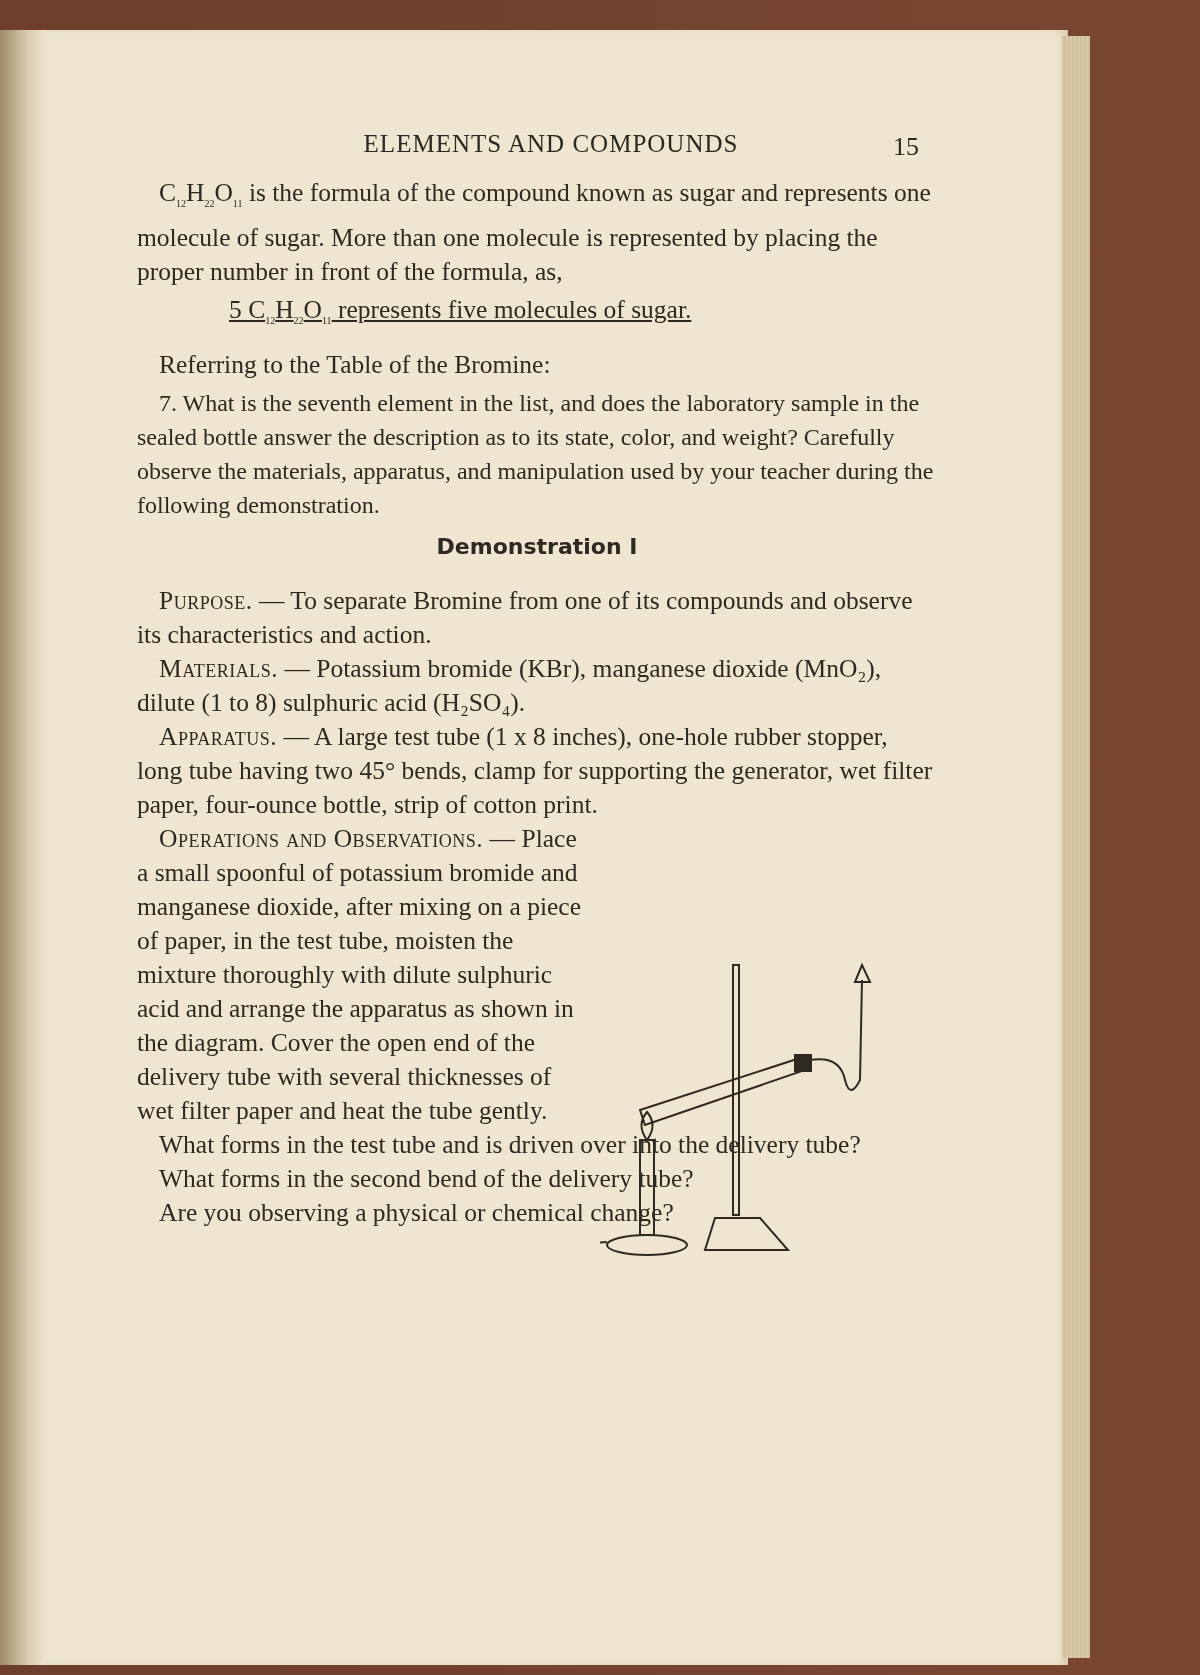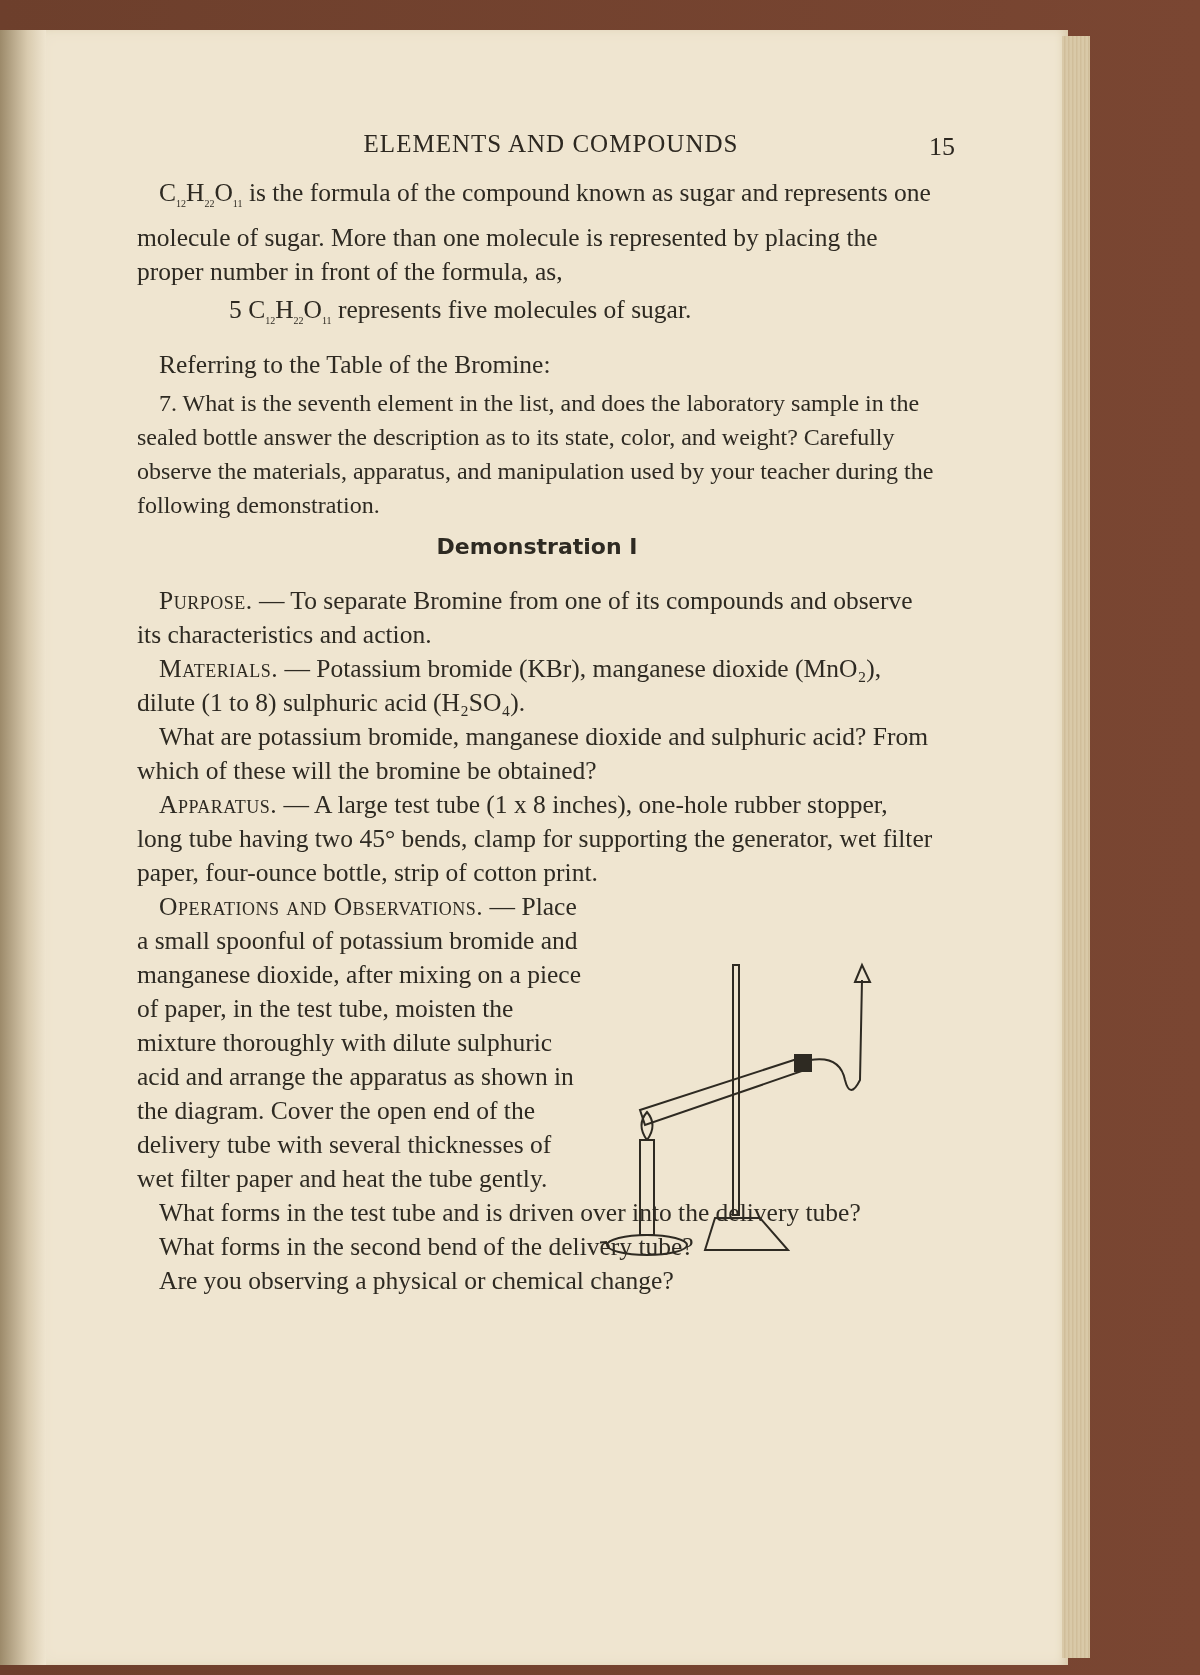--- a/index.html
+++ b/index.html
@@ -2,21 +2,21 @@
 <html><head>
 <meta charset="utf-8">
 <style>
   html,body{margin:0;padding:0;}
   body{width:1200px;height:1675px;background:#2a1f1a;position:relative;overflow:hidden;font-family:"Liberation Serif","DejaVu Serif",serif;}
   .cover{position:absolute;left:0;top:0;width:1200px;height:1675px;background:linear-gradient(90deg,#6d3f2c 0%,#7a4632 100%);}
   .page{position:absolute;left:0;top:30px;width:1068px;height:1635px;background:#efe5d0;box-shadow:inset 40px 0 30px -20px #cbbd9f, inset -8px 0 10px -4px #d8c8a8;}
   .edge{position:absolute;left:1062px;top:36px;width:28px;height:1622px;background:repeating-linear-gradient(90deg,#d9c9a8 0,#d9c9a8 2px,#c7b28c 3px,#e2d4b6 4px);}
   .gutter{position:absolute;left:0;top:30px;width:46px;height:1635px;background:linear-gradient(90deg,#9c8a6a,#d9cbaf 60%,#efe5d0);}
   .running{position:absolute;top:130px;left:17px;width:1068px;text-align:center;font-size:25px;color:#2d2820;letter-spacing:1px;}
-  .pno{position:absolute;top:132px;left:893px;font-size:26px;color:#2d2820;margin-left:36px;}
+  .pno{position:absolute;top:132px;left:893px;font-size:26px;color:#2d2820;}
   .text{position:absolute;left:137px;width:800px;font-size:25.5px;color:#2e2a22;line-height:34px;}
   p{margin:0;}
   .ind{text-indent:22px;}
   .sc{font-variant:small-caps;letter-spacing:.5px;}
   .head{font-family:"DejaVu Sans","Liberation Sans",sans-serif;font-weight:bold;text-align:center;font-size:22px;margin:8px 0 20px;}
   sub{font-size:10px;}
   .wrap{width:450px;}
   .fig{position:absolute;left:600px;top:960px;width:300px;height:330px;}
 </style>
 </head>
@@ -25,27 +25,26 @@
 <div class="cover"></div>
 <div class="page"></div>
 <div class="edge"></div>
 <div class="gutter"></div>
 
 <div class="running">ELEMENTS AND COMPOUNDS</div>
 <div class="pno">15</div>
 
 <div class="text" style="top:176px;">
   <p class="ind">C<sub>12</sub>H<sub>22</sub>O<sub>11</sub><span> is the formula of the compound known as sugar and represents one molecule of sugar.  More than one molecule is represented by placing the proper number in front of the formula, as,</span></p>
-  <p style="padding-left:92px;margin-top:4px;">5 C<sub>12</sub>H<sub>22</sub>O<sub>11</sub><span> represents five molecules of sugar.</span></p>
+  <p style="padding-left:92px;margin-top:4px;text-decoration:underline;">5 C<sub>12</sub>H<sub>22</sub>O<sub>11</sub><span> represents five molecules of sugar.</span></p>
   <p class="ind" style="margin-top:10px;">Referring to the Table of the Bromine:</p>
   <p class="ind" style="margin-top:4px;font-size:24px;"><span>7.</span><span> What is the seventh element in the list, and does the laboratory sample in the sealed bottle answer the description as to its state, color, and weight?  Carefully observe the materials, apparatus, and manipulation used by your teacher during the following demonstration.</span></p>
   <p class="head">Demonstration I</p>
   <p class="ind"><span class="sc">Purpose.</span><span> — To separate Bromine from one of its compounds and observe its characteristics and action.</span></p>
   <p class="ind"><span class="sc">Materials.</span><span> — Potassium bromide (KBr), manganese dioxide (MnO₂), dilute (1 to 8) sulphuric acid (H₂SO₄).</span></p>
-  <p class="ind">What are potassium bromide, manganese dioxide and sulphuric acid?  From which of these will the bromine be obtained?</p>
   <p class="ind"><span class="sc">Apparatus.</span><span> — A large test tube (1 x 8 inches), one-hole rubber stopper, long tube having two 45° bends, clamp for supporting the generator, wet filter paper, four-ounce bottle, strip of cotton print.</span></p>
   <p class="ind wrap"><span class="sc">Operations and Observations.</span><span> — Place a small spoonful of potassium bromide and manganese dioxide, after mixing on a piece of paper, in the test tube, moisten the mixture thoroughly with dilute sulphuric acid and arrange the apparatus as shown in the diagram.  Cover the open end of the delivery tube with several thicknesses of wet filter paper and heat the tube gently.</span></p>
   <p class="ind">What forms in the test tube and is driven over into the delivery tube?</p>
   <p class="ind">What forms in the second bend of the delivery tube?</p>
   <p class="ind">Are you observing a physical or chemical change?</p>
 </div>
 
 <svg class="fig" viewBox="0 0 300 330" fill="none" stroke="#2e2a22" stroke-width="2">
   <rect x="133" y="5" width="6" height="250"></rect>
   <path d="M105 290 L115 258 L160 258 L188 290 Z"></path>

